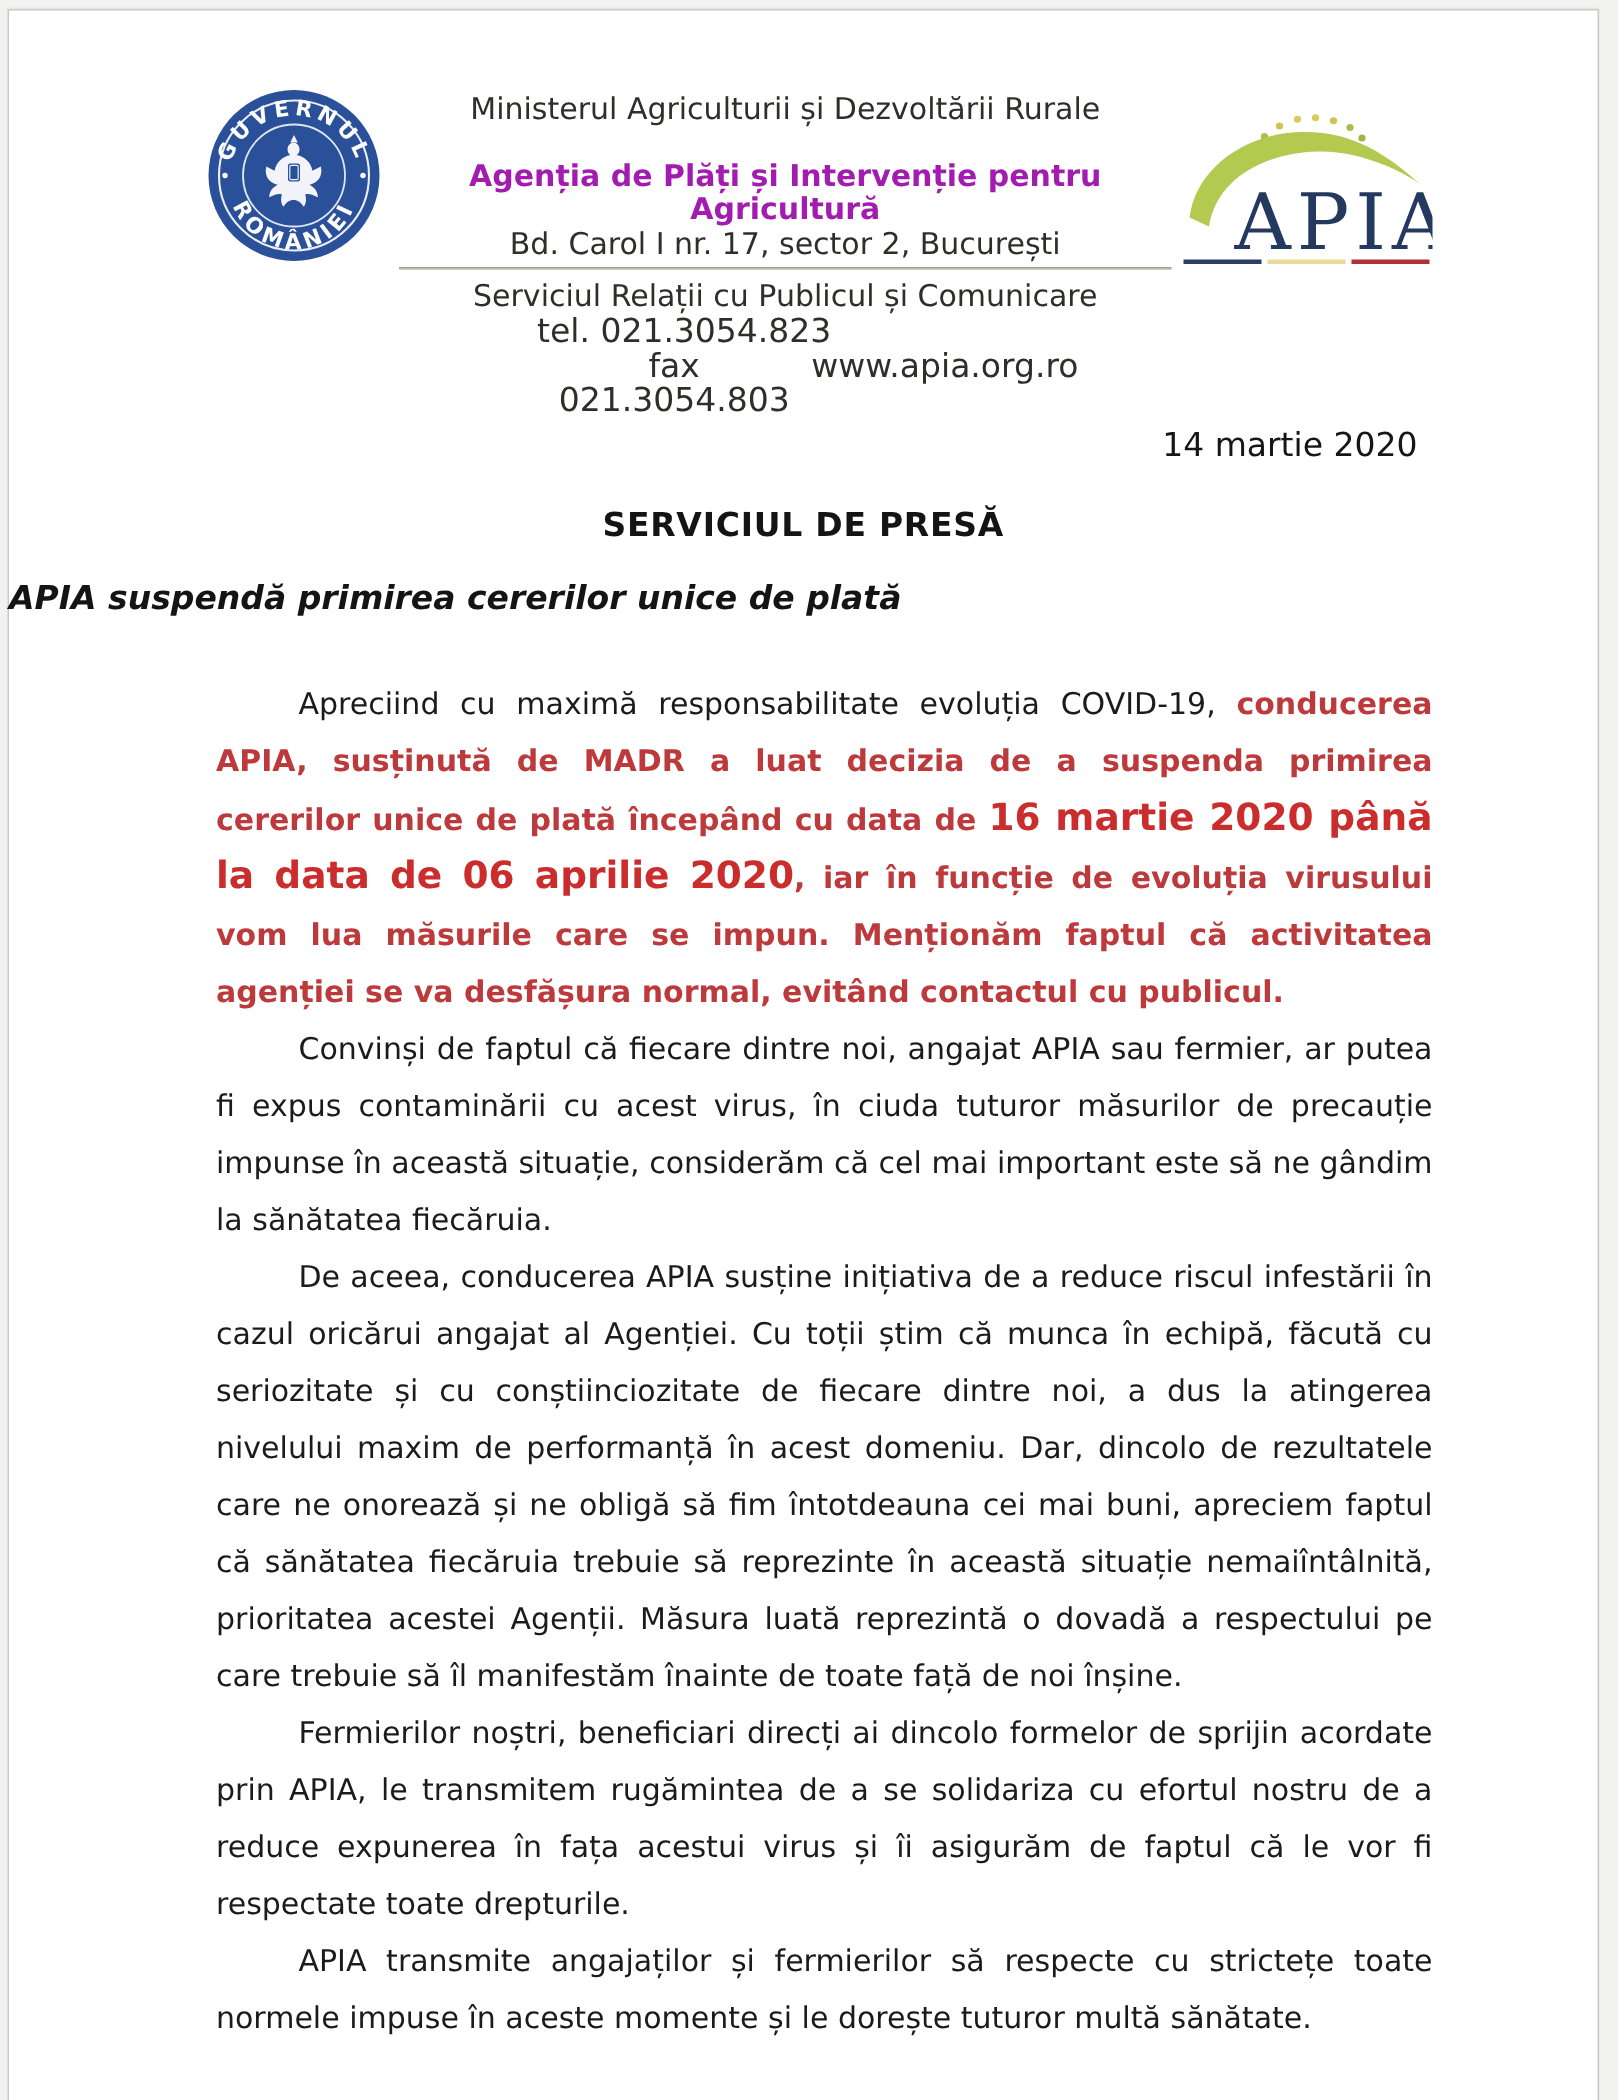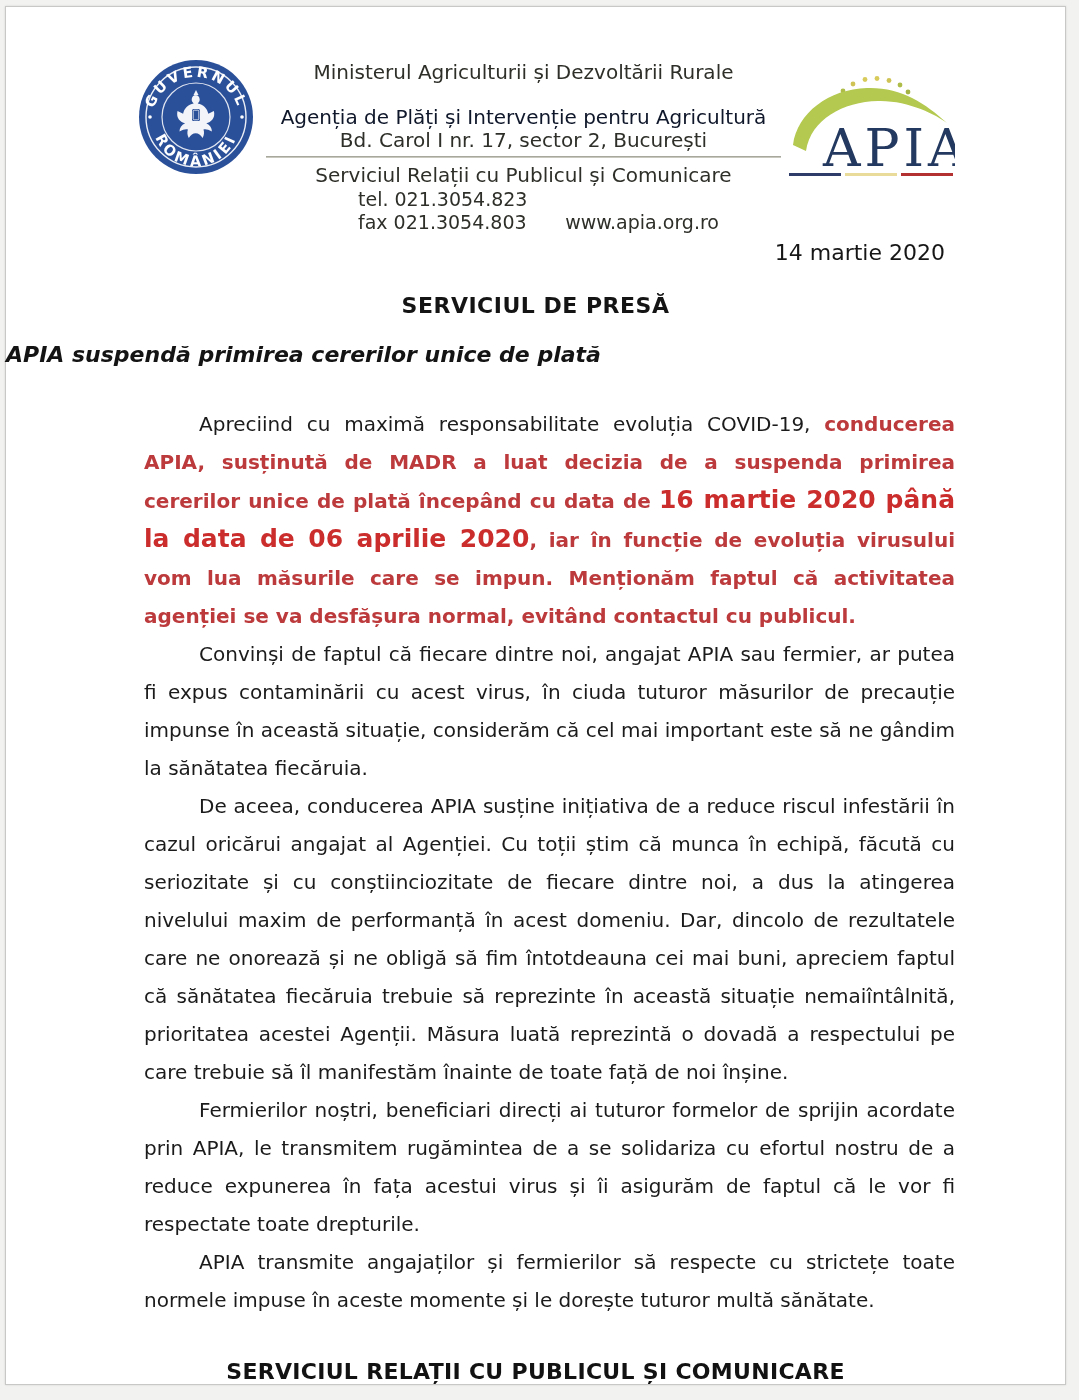--- a/index.html
+++ b/index.html
@@ -28,30 +28,30 @@
   .gov-logo{width:120px;flex:0 0 auto;}
   .header-center{
     flex:1;
     padding:4px 12px 0 16px;
     text-align:center;
     color:#2f2f2a;
     font-size:20px;
     line-height:22px;
   }
   .hc-line{margin:0 0 1px 0;}
-  .hc-bold{font-weight:normal;color:#0f172a;margin-top:23px;}
+  .hc-bold{font-weight:bold;color:#a21caf;margin-top:23px;}
   .hc-divider{
     height:2px;border:0;margin:5px -6px 6px -6px;
     background:linear-gradient(#97978c,#d9d9d0);
   }
   .hc-dept{margin-bottom:2px;}
   .contact-row{
     display:flex;justify-content:space-between;
     padding:0 56px 0 86px;
-    font-size:19px;line-height:23px;
+    font-size:22px;line-height:23px;
   }
   .apia-logo{width:170px;flex:0 0 auto;padding-top:14px;}
   
   .date-line{
     text-align:right;
     padding-right:120px;
     margin-top:6px;
     font-size:22px;
     color:#161616;
   }
@@ -172,19 +172,19 @@
 
   <div class="date-line">14 martie 2020</div>
 
   <div class="doc-title">SERVICIUL DE PRESĂ</div>
   <div class="doc-subtitle">APIA suspendă primirea cererilor unice de plată</div>
 
   <div class="doc-body">
     <p><span>Apreciind cu maximă responsabilitate evoluția COVID-19, </span><span class="red-text">conducerea APIA, susținută de MADR a luat decizia de a suspenda primirea cererilor unice de plată începând cu data de </span><span class="red-highlight">16 martie 2020 până la data de 06 aprilie 2020</span><span class="red-text">, iar în funcție de evoluția virusului vom lua măsurile care se impun. Menționăm faptul că activitatea agenției se va desfășura normal, evitând contactul cu publicul.</span></p>
     <p>Convinși de faptul că fiecare dintre noi, angajat APIA sau fermier, ar putea fi expus contaminării cu acest virus, în ciuda tuturor măsurilor de precauție impunse în această situație, considerăm că cel mai important este să ne gândim la sănătatea fiecăruia.</p>
     <p>De aceea, conducerea APIA susține inițiativa de a reduce riscul infestării în cazul oricărui angajat al Agenției. Cu toții știm că munca în echipă, făcută cu seriozitate și cu conștiinciozitate de fiecare dintre noi, a dus la atingerea nivelului maxim de performanță în acest domeniu. Dar, dincolo de rezultatele care ne onorează și ne obligă să fim întotdeauna cei mai buni, apreciem faptul că sănătatea fiecăruia trebuie să reprezinte în această situație nemaiîntâlnită, prioritatea acestei Agenții. Măsura luată reprezintă o dovadă a respectului pe care trebuie să îl manifestăm înainte de toate față de noi înșine.</p>
-    <p>Fermierilor noștri, beneficiari direcți ai tuturor formelor de sprijin acordate prin APIA, le transmitem rugămintea de a se solidariza cu efortul nostru de a reduce expunerea în fața acestui virus și îi asigurăm de faptul că le vor fi respectate toate drepturile.</p>
+    <p>Fermierilor noștri, beneficiari direcți ai dincolo formelor de sprijin acordate prin APIA, le transmitem rugămintea de a se solidariza cu efortul nostru de a reduce expunerea în fața acestui virus și îi asigurăm de faptul că le vor fi respectate toate drepturile.</p>
     <p>APIA transmite angajaților și fermierilor să respecte cu strictețe toate normele impuse în aceste momente și le dorește tuturor multă sănătate.</p>
   </div>
 
   <div class="doc-footer">SERVICIUL RELAȚII CU PUBLICUL ȘI COMUNICARE</div>
 
 </div>
 
 </body></html>

